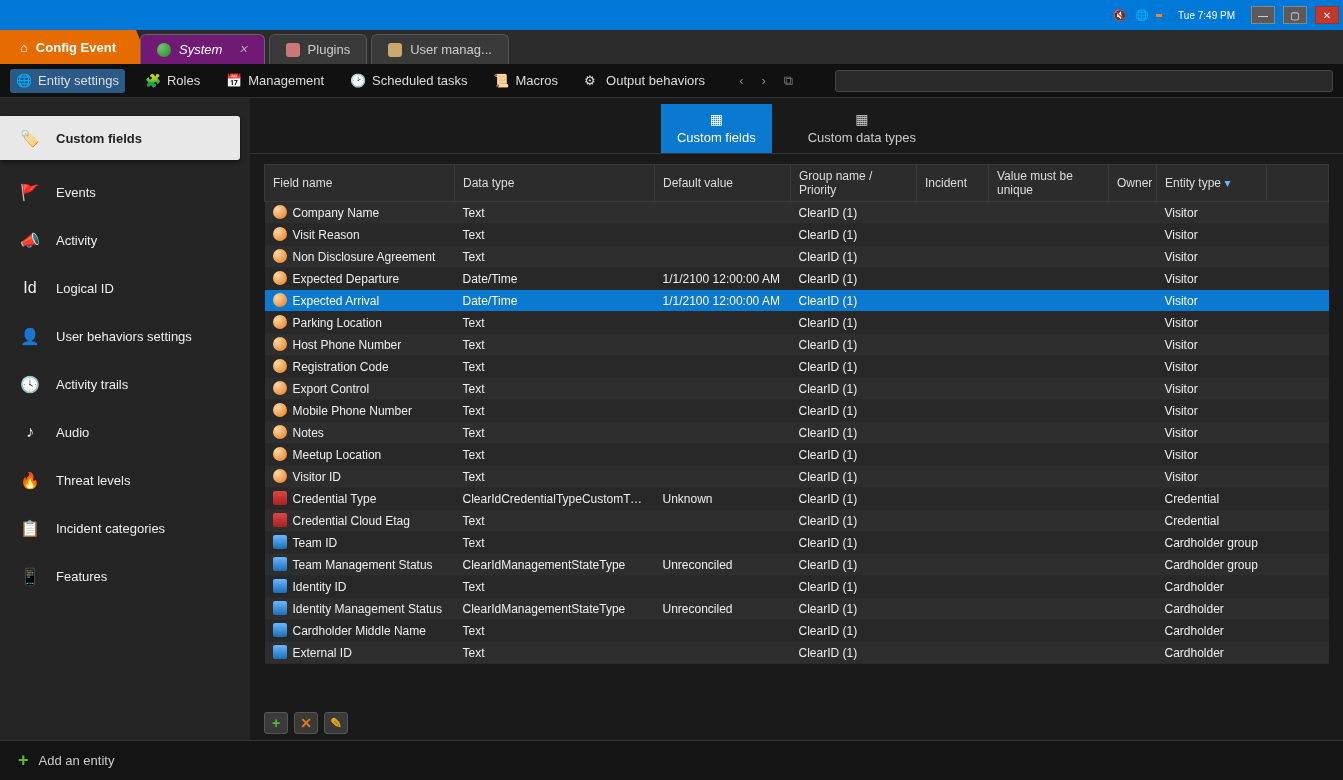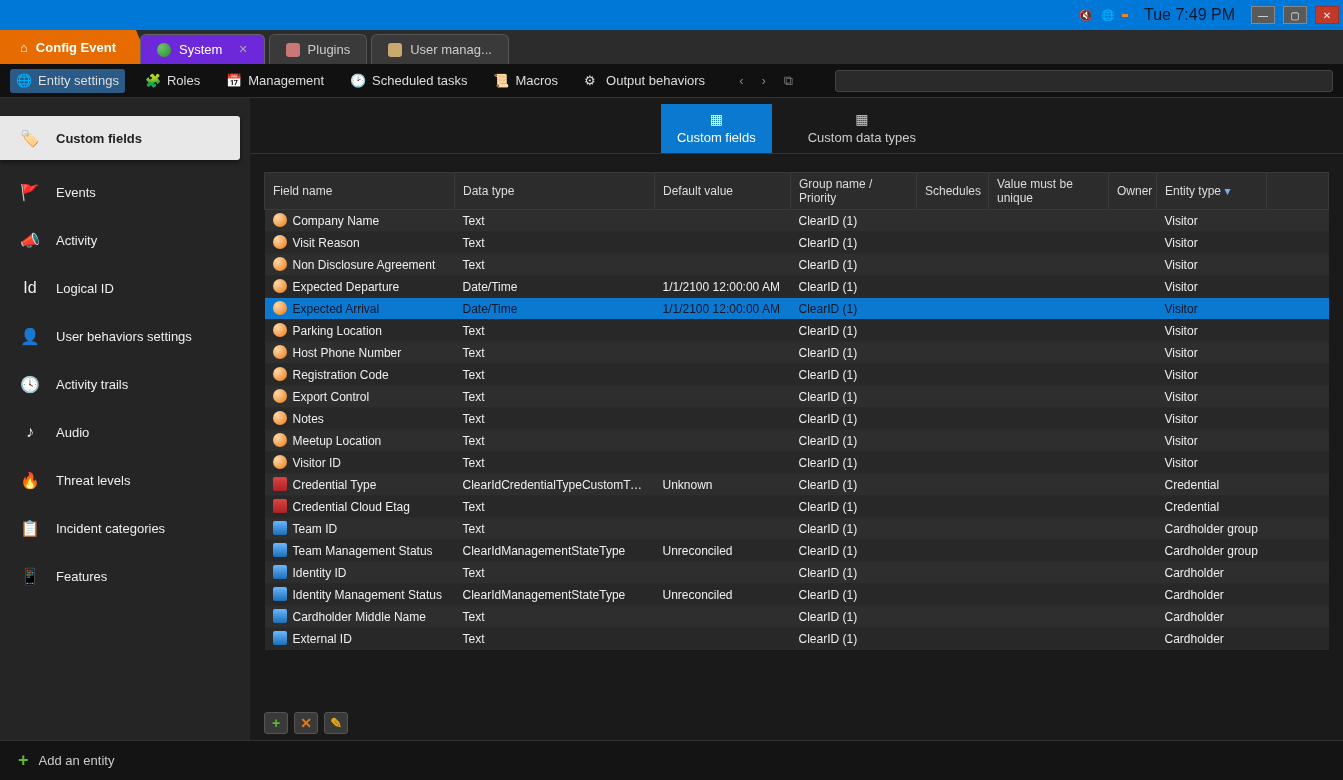--- a/index.html
+++ b/index.html
@@ -2,31 +2,31 @@
 <html><head>
 <meta charset="utf-8">
 <style>
   * { box-sizing: border-box; margin: 0; padding: 0; font-family: "Segoe UI", Tahoma, sans-serif; }
   body { width: 1343px; height: 780px; background: #1a1a1a; color: #fff; font-size: 13px; overflow: hidden; }
 
   
   .titlebar { height: 30px; background: #0078d7; display: flex; align-items: center; justify-content: flex-end; padding: 0 4px; }
   .titlebar-right { display: flex; align-items: center; gap: 6px; }
   .sysicon { width: 16px; height: 16px; display: flex; align-items: center; justify-content: center; font-size: 11px; color: #cde8ff; }
-  .clock { color: #0f172a; font-size: 16px; padding: 0 8px; }
+  .clock { color: #ffffff; font-size: 10px; padding: 0 8px; }
   .winbtn { width: 24px; height: 18px; background: #5a5a5a; border: 1px solid #888; display: flex; align-items: center; justify-content: center; font-size: 10px; color: #eee; cursor: pointer; margin-left: 2px; }
   .winbtn.close { background: #c0392b; border-color: #a03020; }
   .orange-bar { height: 3px; background: #f58220; width: 6px; margin-right: 2px; }
 
   
   .tabsrow { height: 34px; background: #2c2c2c; display: flex; align-items: flex-end; }
   .tab { height: 30px; padding: 0 16px; display: flex; align-items: center; gap: 8px; background: #3a3a3a; color: #ccc; border-top-left-radius: 6px; border-top-right-radius: 6px; margin-right: 4px; position: relative; cursor: pointer; border: 1px solid #555; border-bottom: none; }
   .tab.config { background: #e66b00; color: #fff; border: none; border-radius: 0 0 0 0; height: 34px; padding: 0 20px; font-weight: 600; }
   .tab.config::after { content: ""; position: absolute; right: -14px; top: 0; width: 0; height: 0; border-top: 34px solid transparent; border-left: 14px solid #e66b00; }
-  .tab.active { background: #6d28d9; color: #fff; border-color: #666; }
+  .tab.active { background: #701a75; color: #fff; border-color: #666; font-style: italic; }
   .tab .closex { color: #aaa; font-size: 11px; margin-left: 8px; }
   .tab-icon { width: 14px; height: 14px; }
   .icon-globe { background: radial-gradient(circle at 30% 30%, #6fc36f, #2a8a2a); border-radius: 50%; }
   .icon-plugin { background: #c77; border-radius: 3px; }
   .icon-user { background: #c9a96e; border-radius: 3px; }
 
   
   .toolbar { height: 34px; background: #111; border-bottom: 1px solid #333; display: flex; align-items: center; padding: 0 10px; gap: 14px; }
   .toolitem { display: flex; align-items: center; gap: 6px; color: #ddd; cursor: pointer; padding: 4px 6px; }
   .toolitem.active { background: #2b5a87; border-radius: 3px; }
@@ -46,27 +46,27 @@
   .sideicon { width: 24px; height: 24px; display: flex; align-items: center; justify-content: center; font-size: 16px; }
 
   
   .content { flex: 1; background: #1a1a1a; display: flex; flex-direction: column; }
   .contenttabs { display: flex; gap: 20px; padding: 6px 16px 0; border-bottom: 1px solid #333; justify-content: center; }
   .ctab { display: flex; flex-direction: column; align-items: center; padding: 6px 16px 8px; color: #ccc; cursor: pointer; }
   .ctab.active { background: #0b79d0; color: #fff; }
   .ctab-icon { width: 24px; height: 18px; display: flex; align-items: center; justify-content: center; font-size: 14px; margin-bottom: 2px; }
 
   .tablewrap { padding: 10px 14px; overflow: auto; flex: 1; }
-  table { width: 100%; border-collapse: collapse; table-layout: fixed; margin-top: 8px; }
+  table { width: 100%; border-collapse: collapse; table-layout: fixed; }
   thead th { text-align: left; font-weight: 400; color: #ddd; background: #2c2c2c; border: 1px solid #3a3a3a; padding: 4px 8px; font-size: 12px; }
   tbody td { padding: 3px 8px; border-bottom: 1px solid #2a2a2a; font-size: 12px; color: #eee; white-space: nowrap; overflow: hidden; text-overflow: ellipsis; }
   tbody tr:nth-child(odd) { background: #2e2e2e; }
   tbody tr:nth-child(even) { background: #282828; }
   tbody tr.selected { background: #0b79d0 !important; color: #fff; }
-  tbody tr.selected td { color: #0f172a; }
+  tbody tr.selected td { color: #fef9c3; }
   .rowicon { display: inline-block; width: 14px; height: 14px; border-radius: 50%; margin-right: 6px; vertical-align: -2px; }
   .ic-clock { background: radial-gradient(circle at 30% 30%, #ffd9a6, #e77817); }
   .ic-cred { background: linear-gradient(#d44, #a22); border-radius: 2px; }
   .ic-group { background: linear-gradient(#6ab7ff, #1a6fb8); border-radius: 2px; }
 
   .actionbar { padding: 6px 14px; display: flex; gap: 6px; }
   .actbtn { width: 24px; height: 22px; background: #3a3a3a; border: 1px solid #555; display: flex; align-items: center; justify-content: center; border-radius: 3px; font-size: 14px; font-weight: bold; cursor: pointer; }
   .actbtn.add { color: #5dbb2e; }
   .actbtn.del { color: #e57817; }
   .actbtn.edit { color: #e5a817; }
@@ -216,21 +216,21 @@
           <col style="width:48px">
             <col style="width:110px">
             <col>
         </colgroup>
         <thead>
             <tr id="thead-row">
               <th>Field name</th>
               <th>Data type</th>
               <th>Default value</th>
               <th>Group name / Priority</th>
-              <th>Schedules</th>
+              <th>Incident</th>
               <th>Value must be unique</th>
               <th>Owner</th>
               <th>Entity type <span style="color:#6db3ff">▾</span></th>
               <th></th>
             </tr>
           </thead>
         <tbody id="tbody">
             <tr>
               <td><span class="rowicon ic-clock"></span>Company Name</td>
               <td>Text</td>
@@ -314,20 +314,31 @@
               <td></td>
               <td>ClearID (1)</td>
               <td></td>
               <td></td>
               <td></td>
               <td>Visitor</td>
               <td></td>
             </tr>
             <tr>
               <td><span class="rowicon ic-clock"></span>Export Control</td>
+              <td>Text</td>
+              <td></td>
+              <td>ClearID (1)</td>
+              <td></td>
+              <td></td>
+              <td></td>
+              <td>Visitor</td>
+              <td></td>
+            </tr>
+            <tr>
+              <td><span class="rowicon ic-clock"></span>Mobile Phone Number</td>
               <td>Text</td>
               <td></td>
               <td>ClearID (1)</td>
               <td></td>
               <td></td>
               <td></td>
               <td>Visitor</td>
               <td></td>
             </tr>
             <tr>

